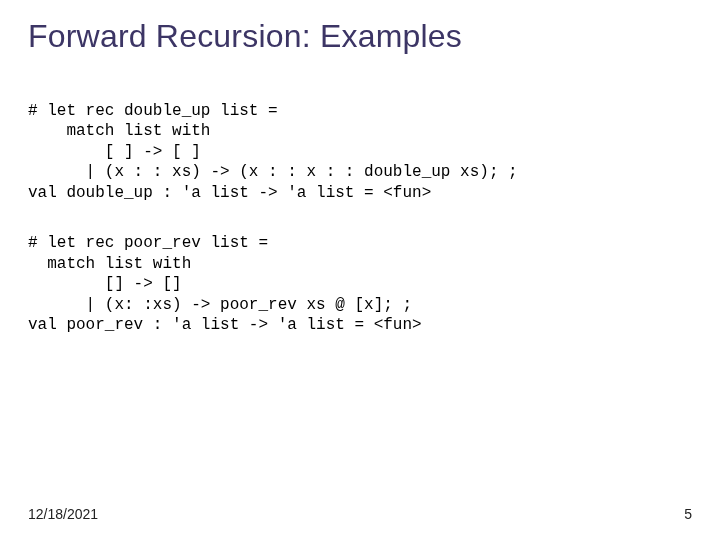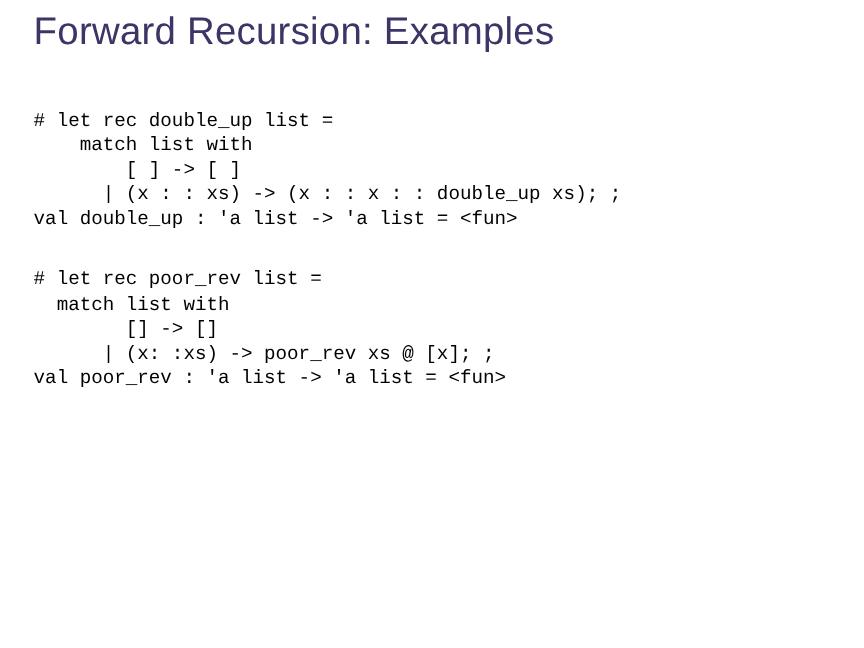--- a/index.html
+++ b/index.html
@@ -1,17 +1,17 @@
 <!DOCTYPE html>
 <html><head>
 <meta charset="utf-8">
 <style>
   * { margin: 0; padding: 0; box-sizing: border-box; }
   html, body { width: 720px; height: 540px; background: #fff; font-family: Arial, Helvetica, sans-serif; overflow: hidden; }
-  .slide { position: relative; width: 720px; height: 540px; padding: 8px 28px 28px 28px; }
+  .slide { position: relative; width: 720px; height: 540px; padding: 18px 28px 28px 28px; }
   .title { font-size: 32px; color: #3c3565; font-weight: 400; margin-bottom: 46px; letter-spacing: 0.2px; }
   .code { font-family: "Courier New", Courier, monospace; font-size: 16px; color: #000; line-height: 1.28; white-space: pre; margin-bottom: 30px; }
   .footer { position: absolute; bottom: 18px; left: 28px; right: 28px; display: flex; justify-content: space-between; font-size: 14px; color: #222; font-family: Arial, Helvetica, sans-serif; }
 </style>
 </head>
 <body>
 
 <div class="slide">
   <h1 class="title">Forward Recursion: Examples</h1>
 
@@ -20,13 +20,17 @@
         [ ] -&gt; [ ]
       | (x : : xs) -&gt; (x : : x : : double_up xs); ;
 val double_up : 'a list -&gt; 'a list = &lt;fun&gt;</div>
 
   <div class="code"># let rec poor_rev list =
   match list with
         [] -&gt; []
       | (x: :xs) -&gt; poor_rev xs @ [x]; ;
 val poor_rev : 'a list -&gt; 'a list = &lt;fun&gt;</div>
 
+  <div class="footer">
+    <span>12/18/2021</span>
+    <span>5</span>
+  </div>
 </div>
 
 </body></html>

